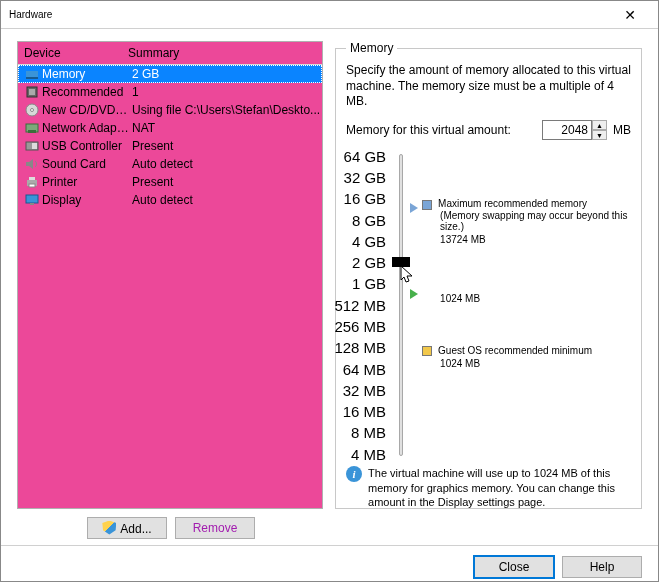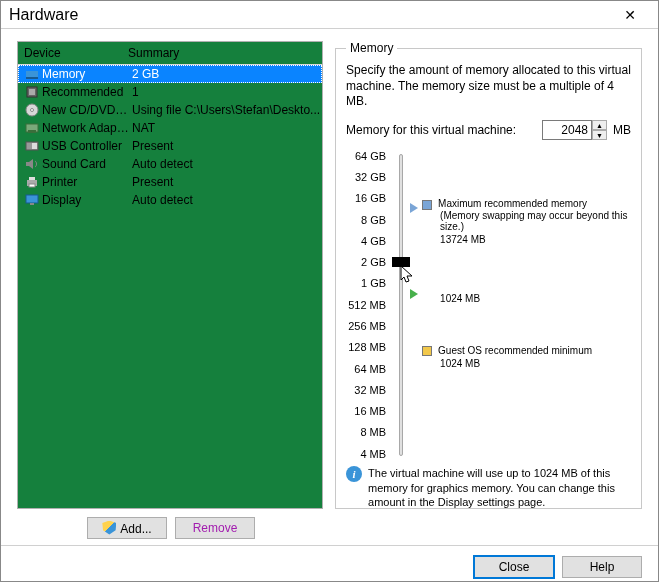--- a/index.html
+++ b/index.html
@@ -15,37 +15,37 @@
     border:1px solid #888;
   }
   .titlebar {
     height:28px;
     display:flex;
     align-items:center;
     justify-content:space-between;
     padding:0 8px 0 8px;
     border-bottom:1px solid #d0d0d0;
   }
-  .titlebar .title { font-size:16px; }
+  .titlebar .title { font-size:10px; }
   .close-btn {
     width:40px; height:26px;
     line-height:26px;
     text-align:center;
     font-size:14px;
   }
   .content {
     display:flex;
     padding:12px 16px 6px 16px;
     height:486px;
     gap:12px;
   }
   .left-panel {
     flex:0 0 296px;
     border:1px solid #b0b0b0;
-    background:#15803d;
+    background:#ec4899;
     display:flex;
     flex-direction:column;
   }
   .dev-header{
     display:flex;
     border-bottom:1px solid #d8d8d8;
     padding:4px 4px 4px 6px;
     font-size:12px;
   }
   .dev-header .c1{ flex:0 0 104px; }
@@ -96,21 +96,21 @@
   .ticks{
     width:46px;
     position:relative;
     text-align:right;
     padding-right:6px;
   }
   .ticks div{
     position:absolute;
     right:6px;
     transform:translateY(-50%);
-    font-size:11px;
+    font-size:15px;
     white-space:nowrap;
   }
   .track{
     width:18px;
     position:relative;
   }
   .track .rail{
     position:absolute;
     left:50%;
     top:4px; bottom:4px;
@@ -301,21 +301,21 @@
         </div>
       </div>
   </div>
 
   <div class="right-panel">
     <fieldset class="memory">
       <legend>Memory</legend>
       <div class="desc">Specify the amount of memory allocated to this virtual machine. The memory size must be a multiple of 4 MB.</div>
 
       <div class="inputrow">
-        <span>Memory for this virtual machine:</span>
+        <span>Memory for this virtual amount:</span>
         <span style="flex:1"></span>
         <div class="spinbox">
           <input type="text" value="2048" style="">
           <div class="spin-btns">
             <div>▲</div>
             <div>▼</div>
           </div>
         </div>
         <span>MB</span>
       </div>

